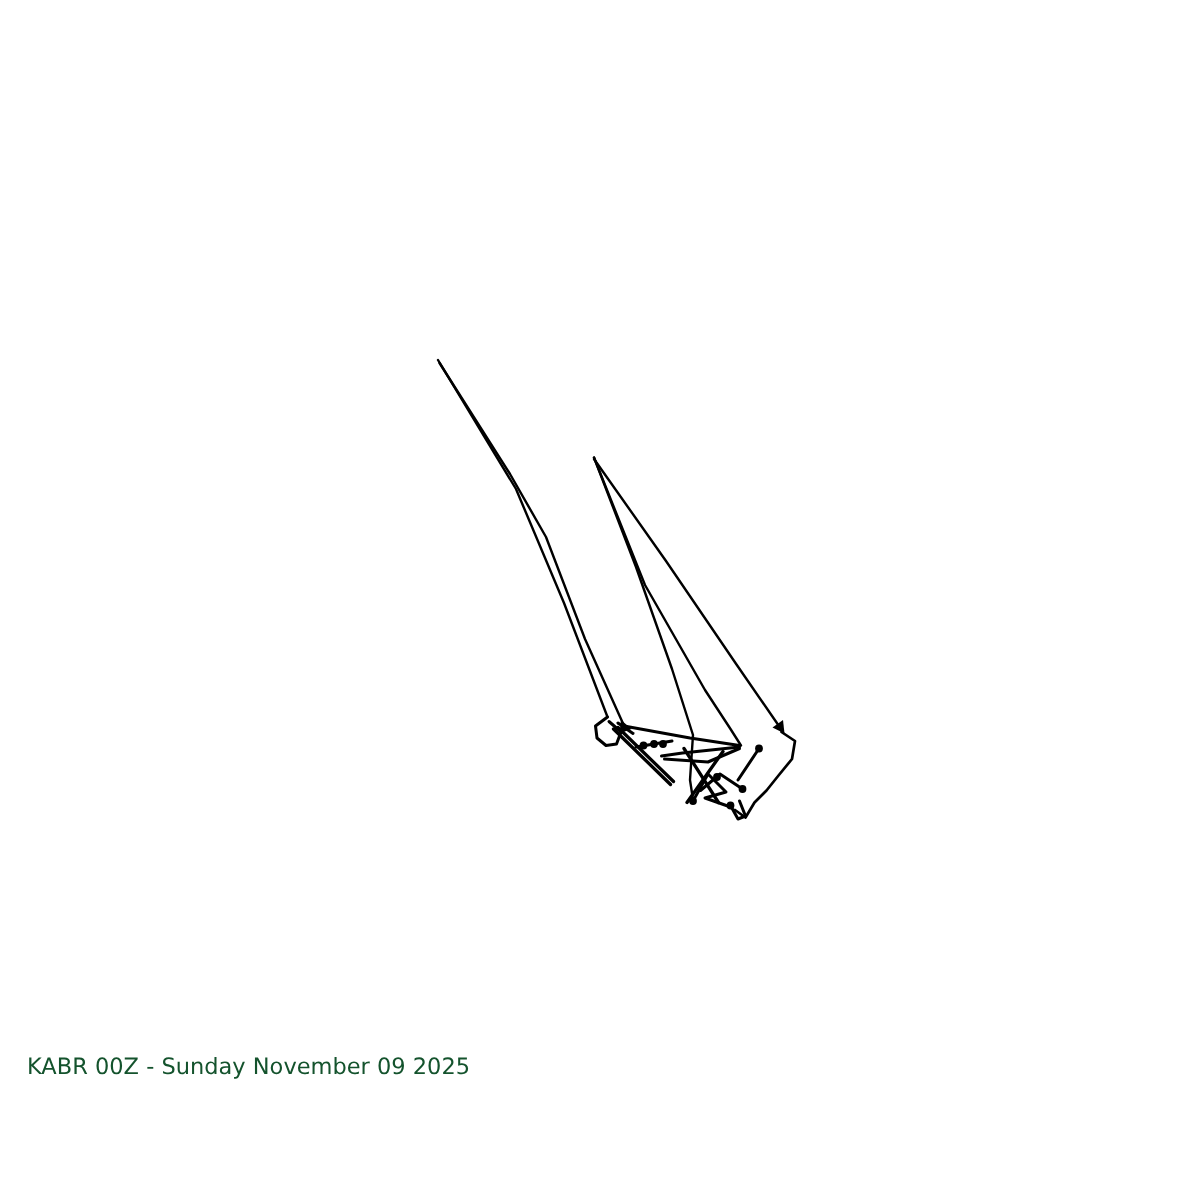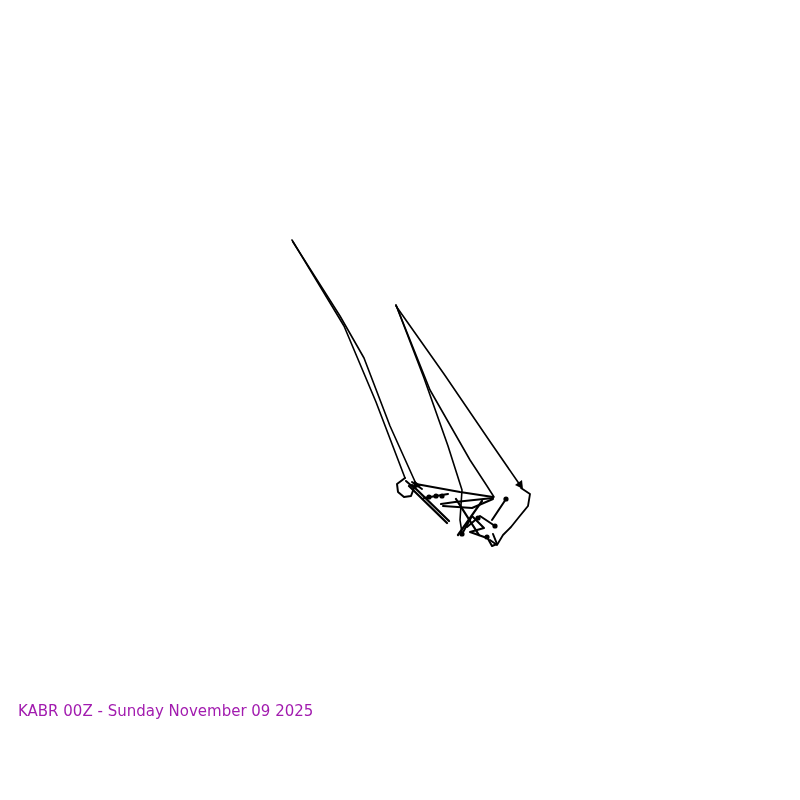--- a/index.html
+++ b/index.html
@@ -24,21 +24,21 @@
     width: 800px;
     height: 800px;
     display: block;
   }
   .caption {
     position: absolute;
     left: 18px;
     top: 703px;
     font-size: 15px;
     line-height: 17px;
-    color: #a21caf;
+    color: #14532d;
     letter-spacing: 0px;
     white-space: nowrap;
   }
 </style>
 </head>
 <body>
 
 <div class="figure">
   <svg class="trace-svg" id="trace-svg" viewBox="0 0 800 800" xmlns="http://www.w3.org/2000/svg" aria-hidden="true">
       <polyline points="292,240 344,326 376,402 405,478" fill="none" stroke="#000000" stroke-width="1.6" stroke-linecap="round" stroke-linejoin="round"></polyline>

